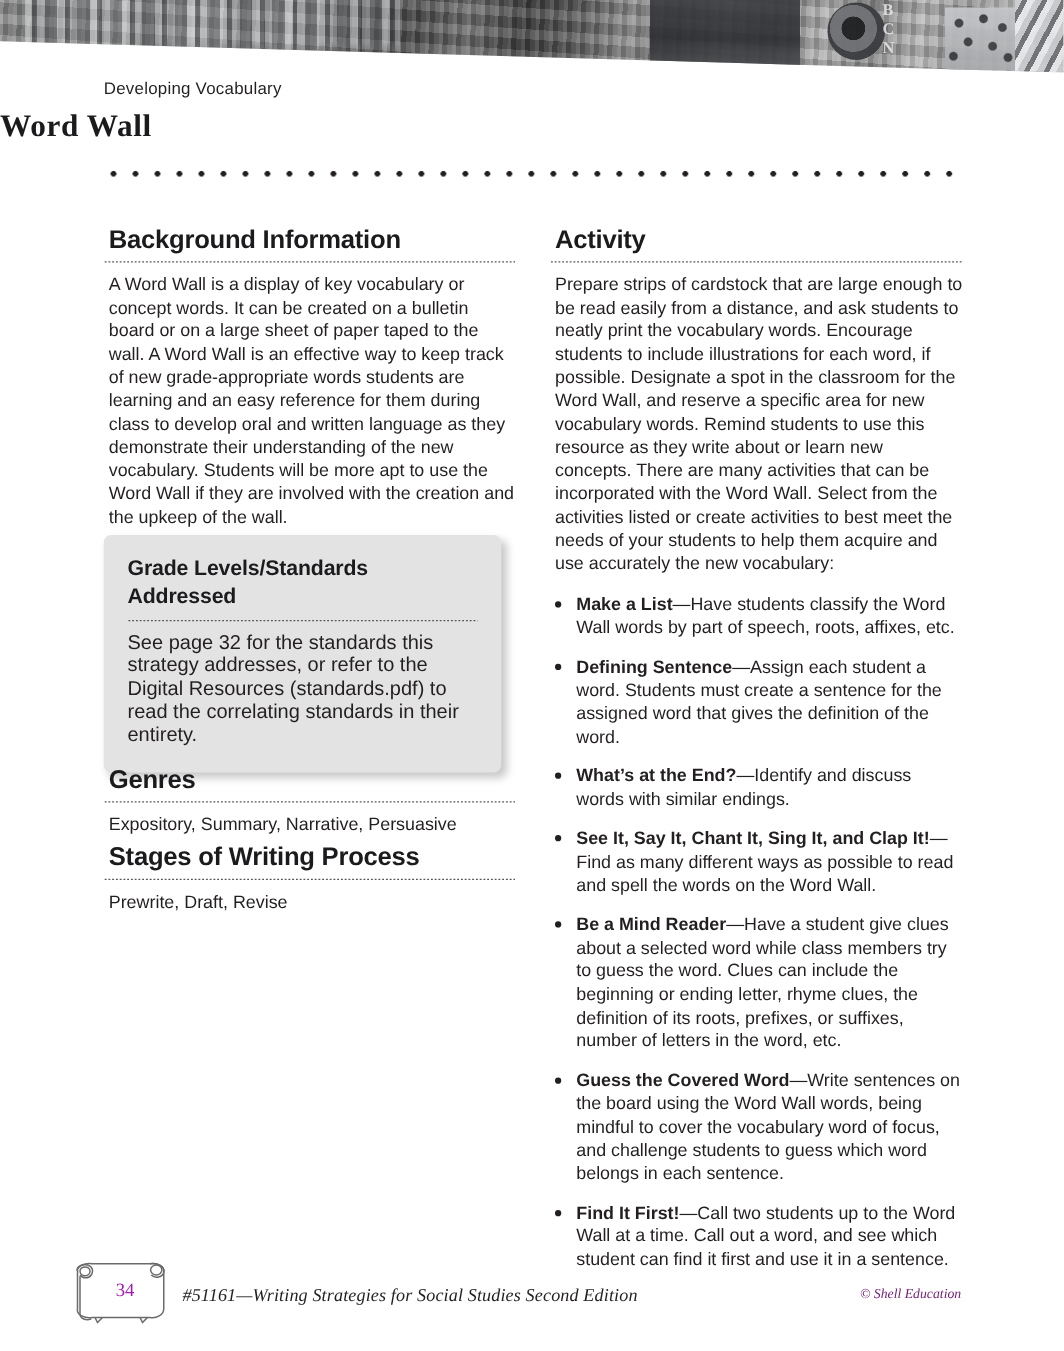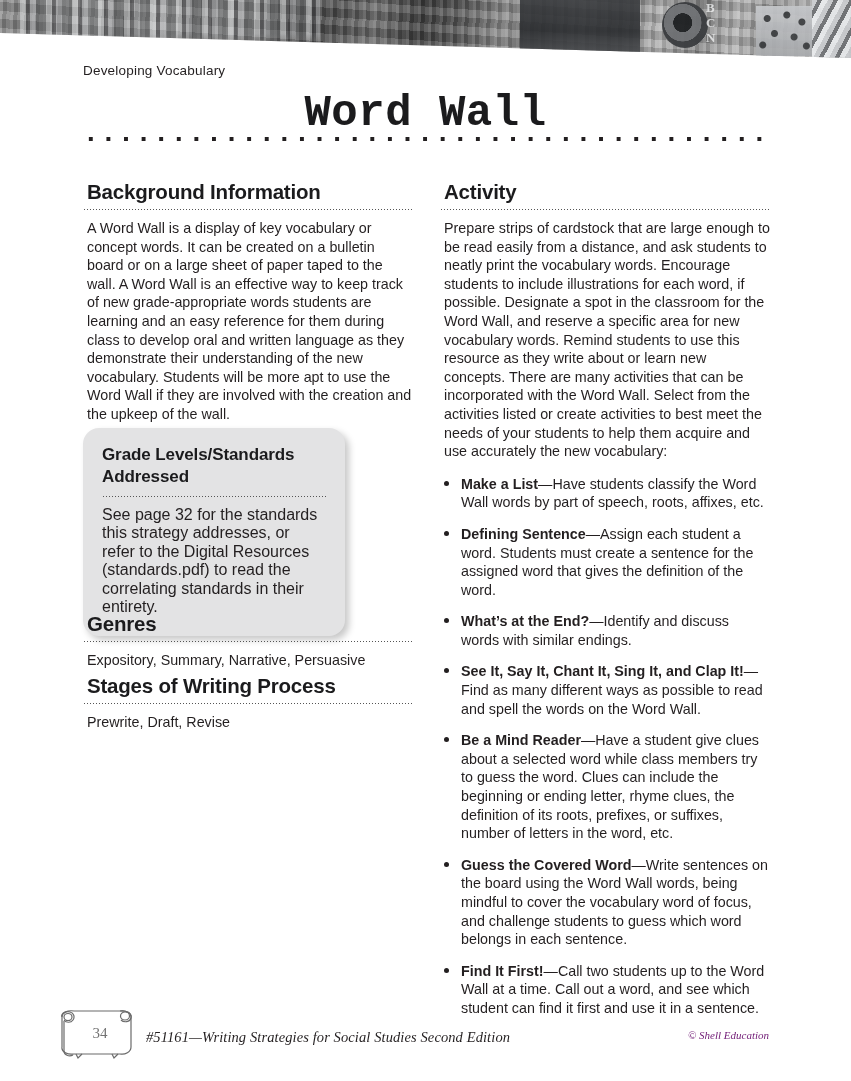--- a/index.html
+++ b/index.html
@@ -113,23 +113,22 @@
     position: absolute;
     left: 83px; top: 63px;
     font-family: "Liberation Sans", sans-serif;
     font-size: 13.5px;
     letter-spacing: .2px;
     color: #231f20;
   }
   .title {
     position: absolute;
     left: 0; right: 0; top: 88px;
-    text-align: center;
-    font-family: Liberation Mono, monospace;
-    font-size: 44px;
+    font-family: Liberation Serif, serif;
+    font-size: 25px;
     font-weight: bold;
     letter-spacing: .5px;
     color: #1b1b1d;
   }
   .title-rule {
     position: absolute;
     left: 82px; top: 136px;
     width: 687px; height: 6px;
     background-image: radial-gradient(circle, #231f20 0 2.1px, transparent 2.4px);
     background-size: 17.6px 6px;
@@ -167,25 +166,25 @@
     line-height: 18.6px;
     color: #231f20;
     text-align: left;
   }
   .gap-lg { margin-top: 26px; }
 
   
   .std-box {
     position: absolute;
     left: 83px; top: 428px;
-    width: 262px;
+    width: 318px;
     padding: 16px 19px 20px 19px;
     box-sizing: border-box;
     background: #e3e3e4;
-    border-radius: 16px;
+    border-radius: 6px;
     box-shadow: 4px 4px 7px rgba(0,0,0,.22);
   }
   .std-box h3 {
     margin: 0;
     font-size: 17px;
     font-weight: bold;
     line-height: 22px;
     letter-spacing: -0.1px;
     color: #1b1b1d;
   }
@@ -225,21 +224,21 @@
   
   .footer { position: absolute; left: 0; top: 1003px; width: 851px; height: 60px; }
   .scroll-icon { position: absolute; left: 52px; top: 2px; }
   .scroll-num {
     position: absolute;
     left: 52px; top: 2px;
     width: 88px; height: 56px;
     display: flex; align-items: center; justify-content: center;
     font-family: "Liberation Serif", serif;
     font-size: 15px;
-    color: #737373;
+    color: #a21caf;
     padding-left: 8px;
     box-sizing: border-box;
   }
   .footer-center {
     position: absolute;
     left: 146px; top: 26px;
     font-family: "Liberation Serif", serif;
     font-style: italic;
     font-size: 14.5px;
     color: #231f20;

